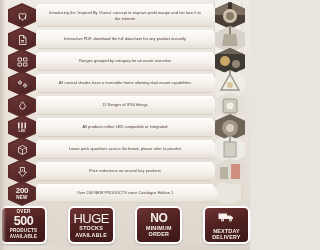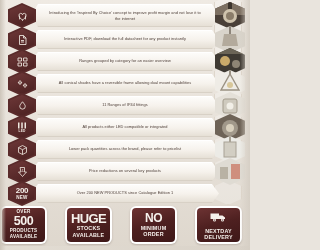--- a/index.html
+++ b/index.html
@@ -5,20 +5,21 @@
   html,body{margin:0;padding:0;}
   body{
     width:250px;height:250px;overflow:hidden;
     background:#e9e4dd;
     font-family:"Liberation Sans",sans-serif;
   }
   #page{
     position:relative;width:250px;height:250px;
     background:linear-gradient(180deg,#efeae3 0%,#e7e1d9 55%,#ded7cd 100%);
     overflow:hidden;
+    padding-left:44px;
   }
   
   #page:before{
     content:"";position:absolute;left:0;top:0;width:6px;height:250px;
     background:linear-gradient(90deg,#cdc5ba,rgba(205,197,186,0));
     z-index:9;pointer-events:none;
   }
   #page:after{
     content:"";position:absolute;right:0;top:0;width:10px;height:250px;
     background:linear-gradient(270deg,#d6cfc5,rgba(214,207,197,0));
@@ -86,37 +87,37 @@
     position:absolute;width:26px;height:23px;
     border:1px solid #ded6cb;
     clip-path:polygon(50% 0%,100% 25%,100% 75%,50% 100%,0% 75%,0% 25%);
     background:rgba(255,255,255,.25);
     z-index:1;
   }
 
   
   .badges{
     position:absolute;left:0;bottom:4px;width:250px;height:42px;
-    display:flex;align-items:center;justify-content:flex-start;gap:18px;
+    display:flex;align-items:center;justify-content:space-between;gap:6px;
   }
   .badge{
     width:47px;height:38px;border-radius:6px;
     background:#ffffff;padding:2px;box-sizing:border-box;
     box-shadow:0 1px 2px rgba(80,60,50,.25);
   }
   .badge .face{
     width:100%;height:100%;border-radius:4px;
     background:linear-gradient(165deg,#6d3333 0%,#4e2020 48%,#3e1818 100%);
     display:flex;flex-direction:column;align-items:center;justify-content:center;
     color:#f6f1ec;text-align:center;line-height:1;
     box-sizing:border-box;padding:2px 1px;
   }
   .b-l1{font-size:4.6px;font-weight:bold;letter-spacing:.3px;}
   .b-big{font-size:12.5px;font-weight:bold;letter-spacing:-.4px;margin:.5px 0;}
-  .b-huge{font-size:13px;font-weight:bold;letter-spacing:-.6px;}
+  .b-huge{font-size:13px;font-weight:normal;letter-spacing:-.6px;}
   .b-no{font-size:12px;font-weight:bold;letter-spacing:-.5px;}
   .b-l2{font-size:5.4px;font-weight:bold;letter-spacing:.2px;margin-top:1.5px;}
   .b-l3{font-size:5.4px;font-weight:bold;letter-spacing:.2px;margin-top:1px;}
   .b-sm{font-size:4.6px;font-weight:bold;letter-spacing:.2px;margin-top:1px;}
   .truck{margin-bottom:2px;}
   .bottombar{
     position:absolute;left:0;bottom:0;width:250px;height:4px;
     background:linear-gradient(90deg,#e3ddd4,#d9d2c8);
   }
 </style>

